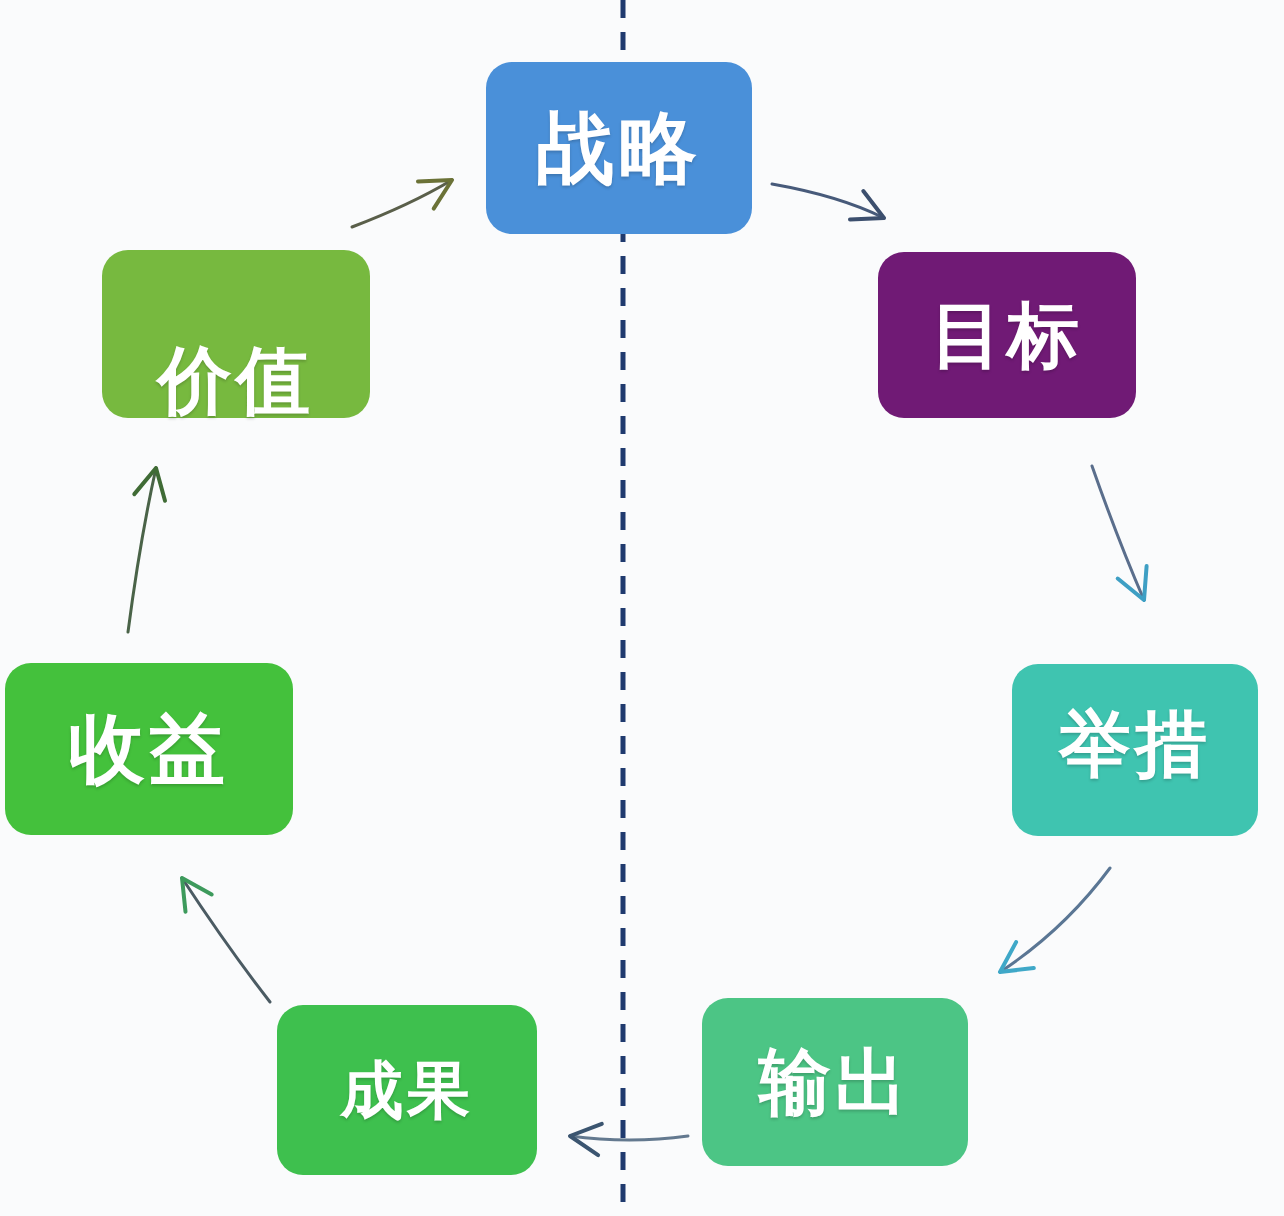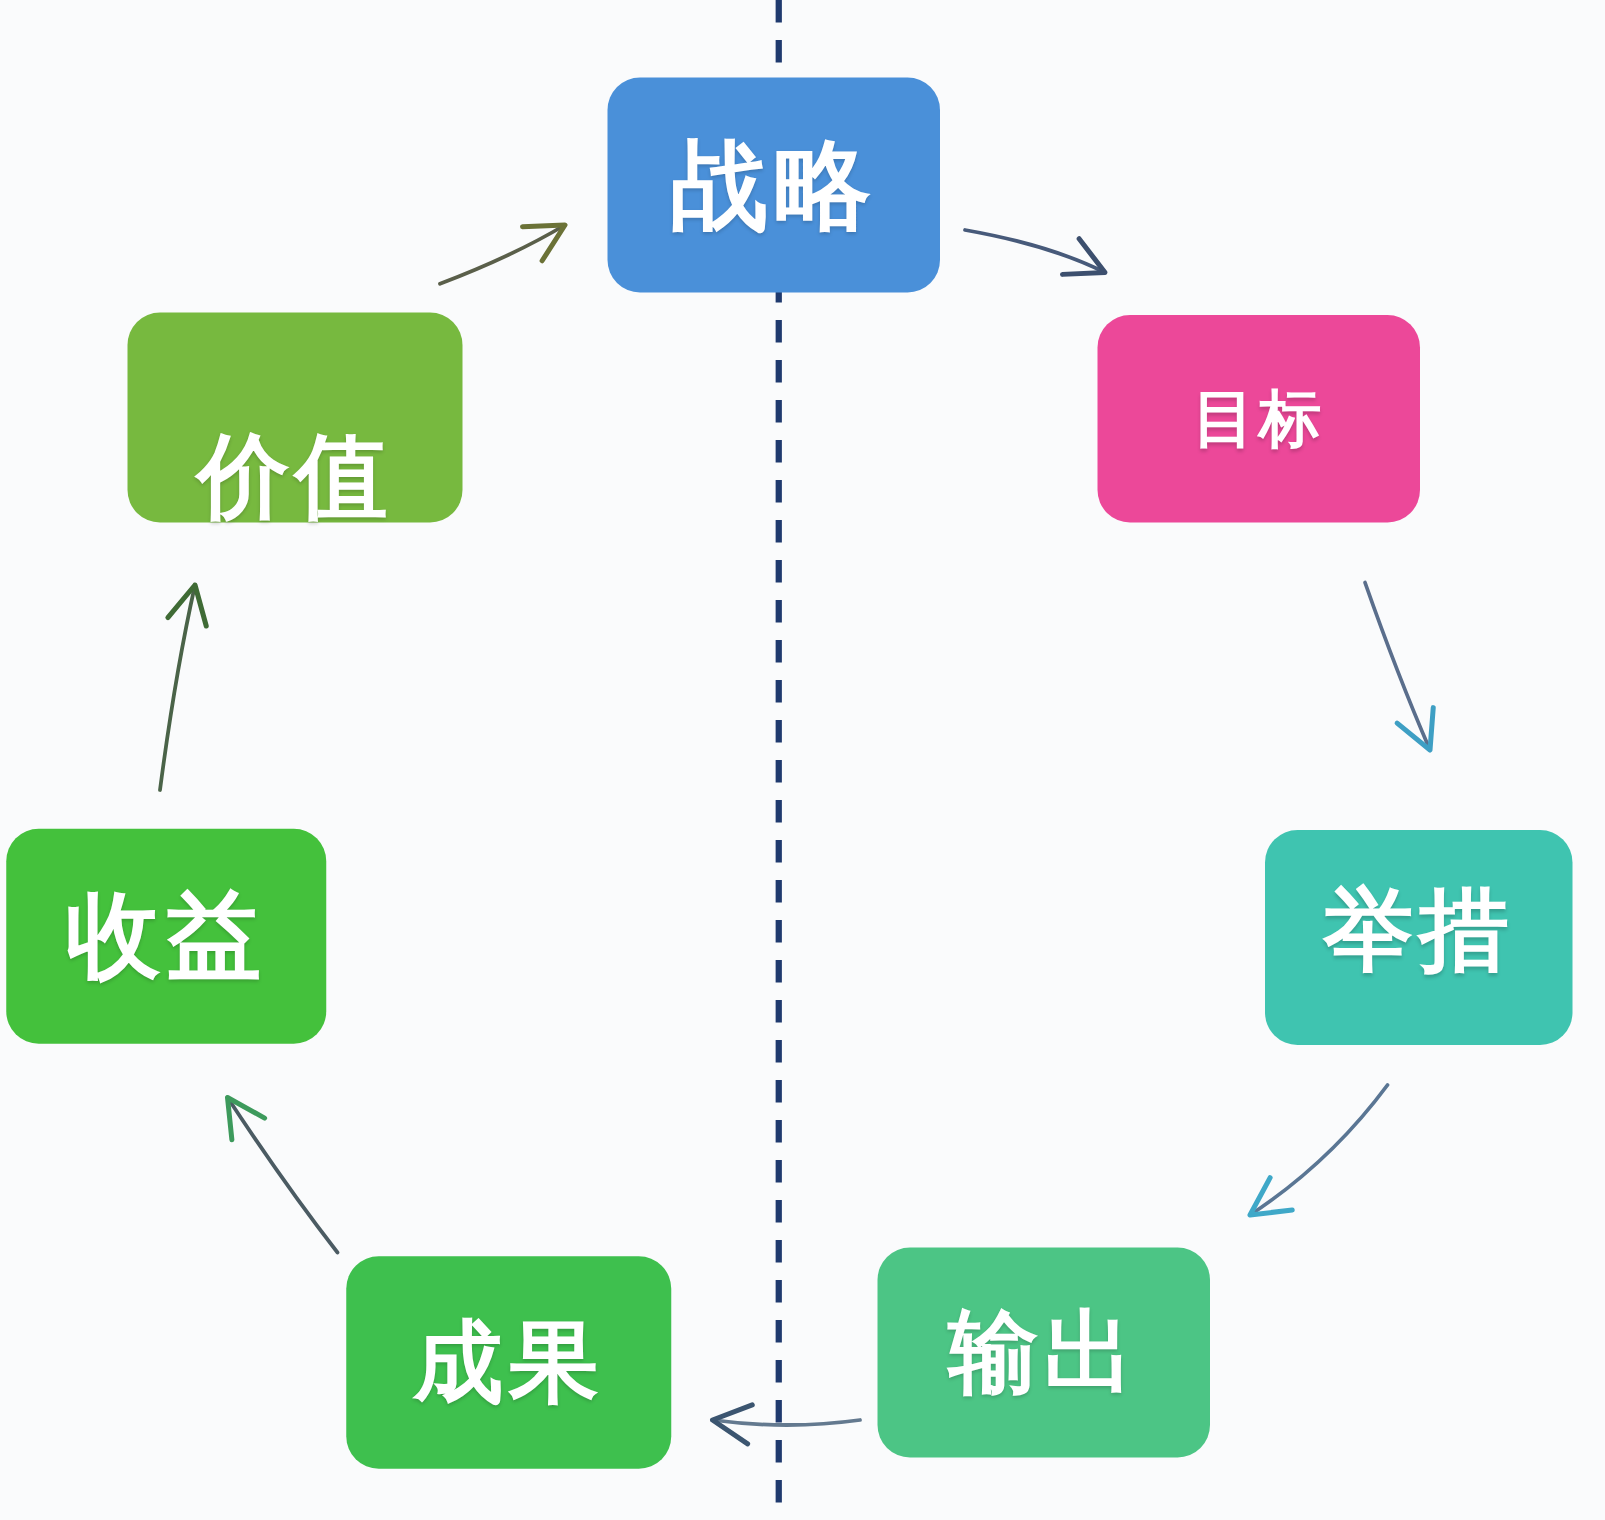--- a/index.html
+++ b/index.html
@@ -87,33 +87,33 @@
           <path d="M 352 227 Q 410 205 452 180" fill="none" stroke="#5a5f4a" stroke-width="3" stroke-linecap="round"></path>
           <path d="M 433.7 208.6 L 452.0 180.0 L 418.0 181.4" fill="none" stroke="#6b7237" stroke-width="4" stroke-linecap="round" stroke-linejoin="round"></path>
         </g>
       </g>
   </svg>
 
   <div id="nodes-layer">
       <div class="node" style="left: 486px; top: 62px; width: 266px; height: 172px; background: rgb(74, 144, 217); font-size: 78px;">
         <span class="node-label">战略</span>
       </div>
-      <div class="node" style="left: 878px; top: 252px; width: 258px; height: 166px; background: #ec4899; font-size: 50px;">
+      <div class="node" style="left: 878px; top: 252px; width: 258px; height: 166px; background: #701a75; font-size: 72px;">
         <span class="node-label">目标</span>
       </div>
       <div class="node" style="left: 1012px; top: 664px; width: 246px; height: 172px; background: rgb(63, 196, 176); font-size: 72px; font-family: Liberation Mono, monospace;">
         <span class="node-label">举措</span>
       </div>
       <div class="node" style="left: 702px; top: 998px; width: 266px; height: 168px; background: rgb(76, 197, 133); font-size: 72px;">
         <span class="node-label">输出</span>
       </div>
-      <div class="node" style="left: 277px; top: 1005px; width: 260px; height: 170px; background: rgb(62, 192, 78); font-size: 72px;">
+      <div class="node" style="left: 277px; top: 1005px; width: 260px; height: 170px; background: rgb(62, 192, 78); font-size: 63px;">
         <span class="node-label">成果</span>
       </div>
-      <div class="node" style="left: 5px; top: 663px; width: 256px; height: 172px; background: rgb(68, 193, 60); font-size: 76px;">
+      <div class="node" style="left: 5px; top: 663px; width: 288px; height: 172px; background: rgb(68, 193, 60); font-size: 76px;">
         <span class="node-label">收益</span>
       </div>
       <div class="node" style="left: 102px; top: 250px; width: 268px; height: 168px; background: rgb(119, 185, 63); font-size: 74px; align-items: flex-end;">
         <span class="node-label">价值</span>
       </div>
     </div>
 
 </div>
 
 </body></html>

